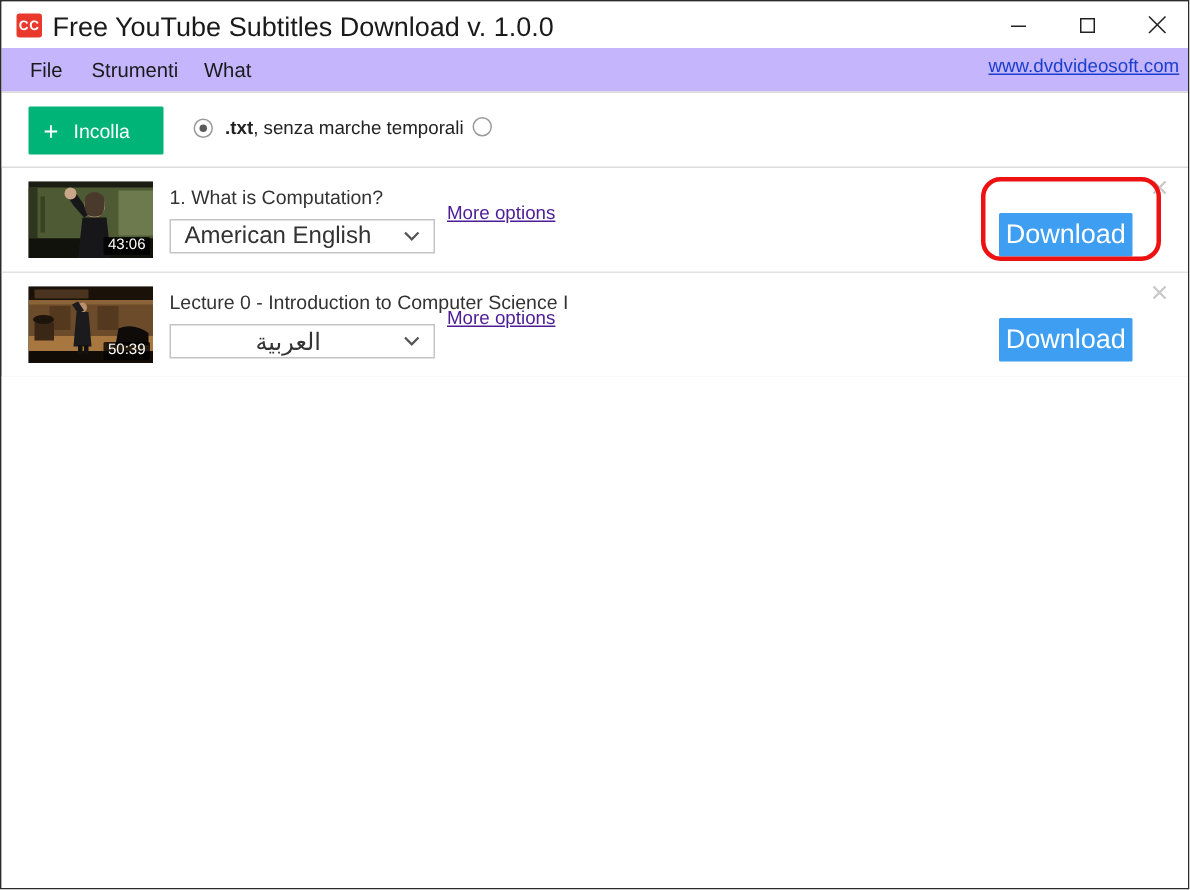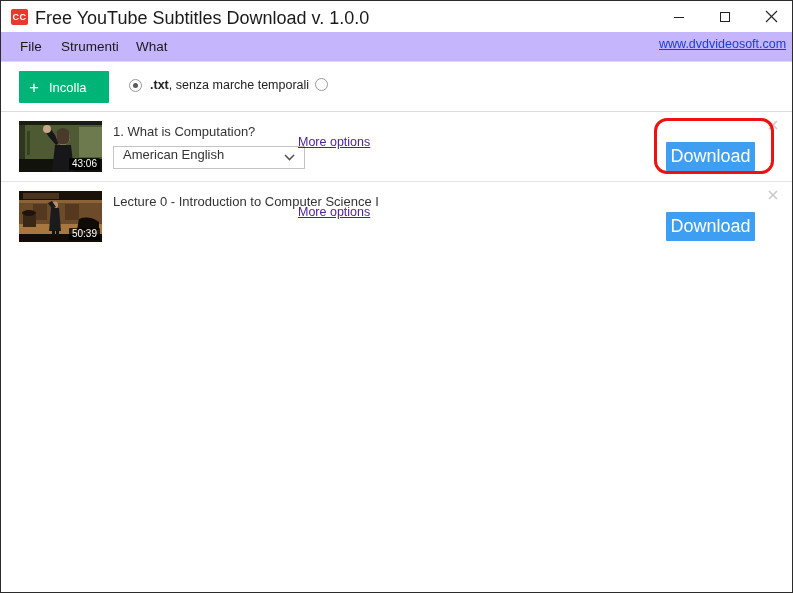--- a/index.html
+++ b/index.html
@@ -210,27 +210,28 @@
     position: absolute;
     left: 112px; top: 13px;
     font-size: 13px;
     color: #333333;
     white-space: nowrap;
   }
 
   .lang-select {
     position: absolute;
     left: 112px; top: 35px;
-    width: 192px; height: 23px;
+    width: 177px; height: 23px;
     box-sizing: border-box;
     border: 1px solid #c4c4c4;
     background: #ffffff;
-    font-size: 13px;
+    font-size: 16px;
     color: #333333;
     display: flex;
+    align-items: center;
     cursor: pointer;
   }
   .lang-label {
     padding-left: 9px;
     flex: 1;
     overflow: hidden;
     white-space: nowrap;
   }
   .lang-label.rtl {
     direction: rtl;
@@ -420,20 +421,28 @@
         <path d="M32 17 L40 17 L42 40 L30 40 Z" fill="#1b1b1d"></path>
         <path d="M33 18 L29 12 L33 10 L37 16 Z" fill="#1b1b1d"></path>
         <rect x="33" y="39" width="3" height="6" fill="#14120f"></rect>
         <rect x="37" y="39" width="3" height="6" fill="#14120f"></rect>
       </svg>
       <span class="thumb-dur">50:39</span>
     </div>
 
     <div class="video-title">Lecture 0 - Introduction to Computer Science I</div>
 
+    <div class="lang-select">
+      <span class="lang-label rtl">العربية</span>
+      <span class="chev">
+        <svg width="11" height="7" viewBox="0 0 11 7">
+          <polyline points="1,1 5.5,5.6 10,1" fill="none" stroke="#555" stroke-width="1.5"></polyline>
+        </svg>
+      </span>
+    </div>
 
     <a class="more-options" href="#">More options</a>
 
     <button class="download-button">Download</button>
 
     <div class="remove-x">
       <span>
         <svg width="14" height="14" viewBox="0 0 14 14">
           <line x1="3" y1="3" x2="11" y2="11" stroke="#c9c9c9" stroke-width="1.6"></line>
           <line x1="11" y1="3" x2="3" y2="11" stroke="#c9c9c9" stroke-width="1.6"></line>

